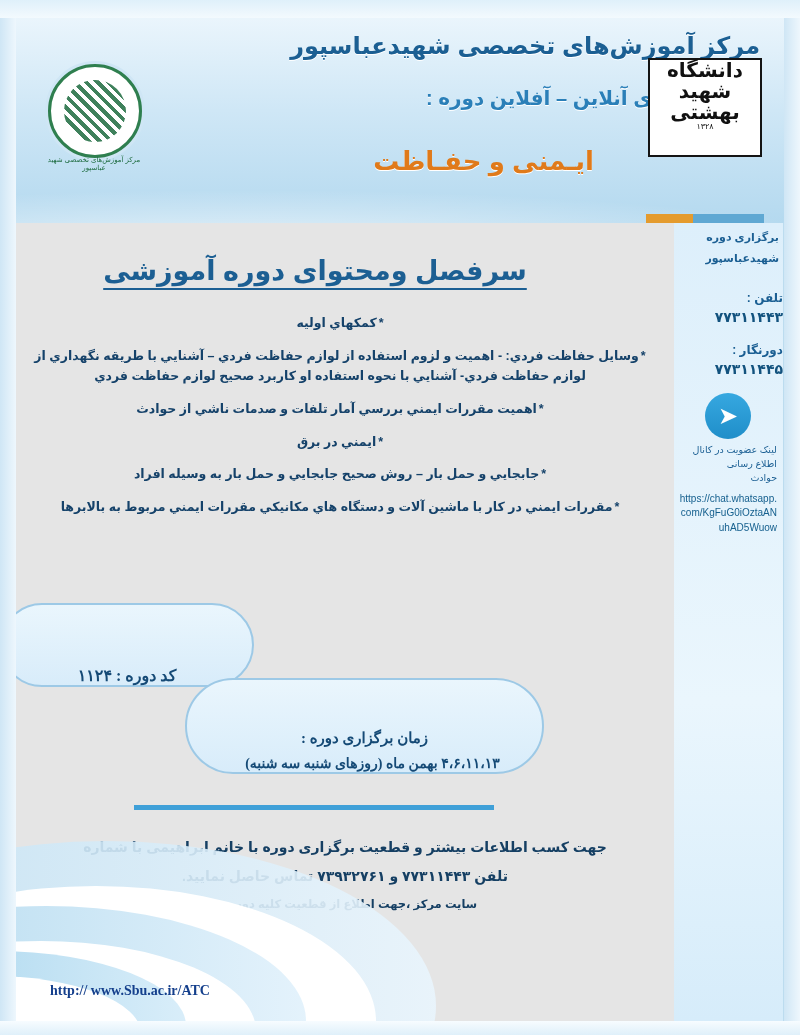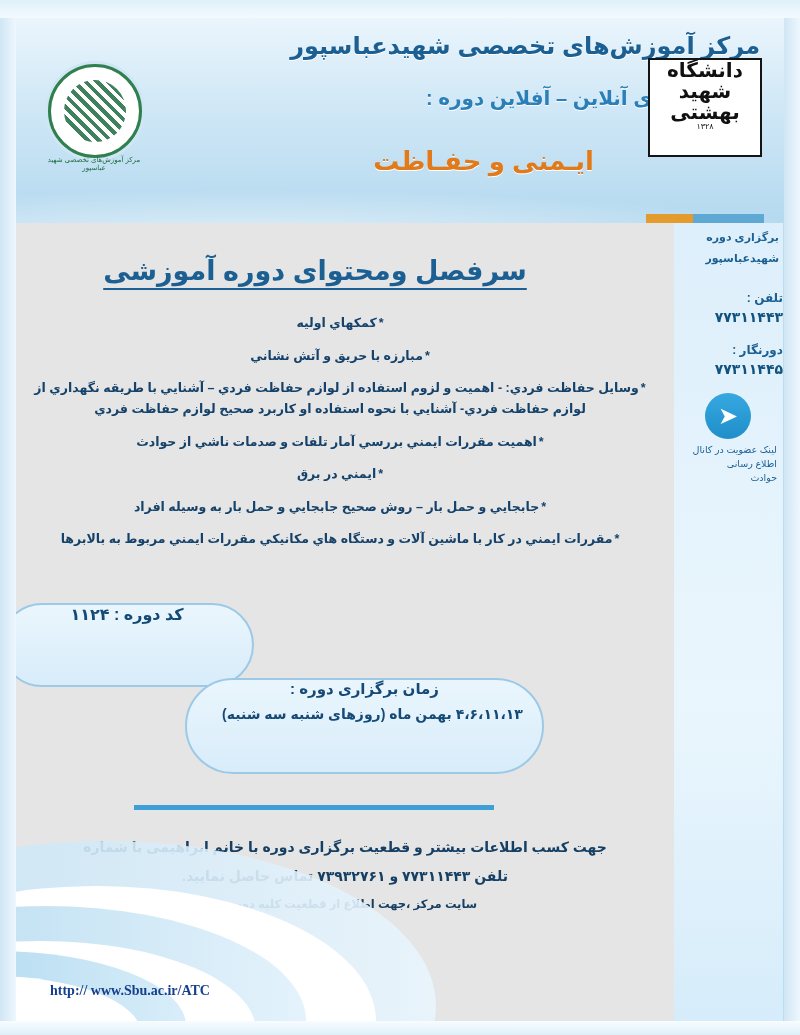--- a/index.html
+++ b/index.html
@@ -143,22 +143,23 @@
   .bullet .star{color:#15426a;margin-left:2px;}
 
   
   .callout{
     position:absolute;
     border:2px solid #9dc9e6;
     border-radius:60px;
     background:linear-gradient(180deg,#eaf6fd,#d8ecfa);
     color:#154a76;
     font-weight:bold;
-    display:flex;flex-direction:column;align-items:center;justify-content:flex-start;
+    display:flex;flex-direction:column;align-items:center;justify-content:flex-end;
     text-align:center;
+    font-family:Liberation Serif, serif;
   }
   .callout-code{
     right:420px;top:380px;width:250px;height:80px;font-size:16px;
   }
   .callout-time{
     right:130px;top:455px;width:355px;height:92px;font-size:15px;
   }
   .callout-time .l2{margin-top:8px;font-size:14px;margin-left:16px;}
 
   .divider{
@@ -241,29 +242,29 @@
 
     <div class="sb-label">دورنگار :</div>
     <div class="sb-value">۷۷۳۱۱۴۴۵</div>
 
     <div class="tg-icon">➤</div>
 
     <div class="sb-small">لینک   عضویت در کانال</div>
     <div class="sb-small">اطلاع رسانی</div>
     <div class="sb-small">حوادث</div>
 
+    <div class="sb-link">https://chat.whatsapp.com/KgFuG0iOztaANuhAD5Wuow</div>
   </div>
 
   <div class="main">
 
     <div class="doc-title">سرفصل ومحتوای دوره آموزشی</div>
 
     <div class="bullets">
       <div class="bullet"><span class="star">*</span><span>کمکهاي اوليه</span></div>
-      <div class="bullet"><span class="star">*</span><span>مبارزه با حريق و آتش نشاني</span></div>
       <div class="bullet"><span class="star">*</span><span>وسايل حفاظت فردي: - اهميت و لزوم استفاده از لوازم حفاظت فردي – آشنايي با طريقه نگهداري از لوازم حفاظت فردي- آشنايي با نحوه استفاده او كاربرد صحيح لوازم حفاظت فردي</span></div>
       <div class="bullet"><span class="star">*</span><span>اهميت مقررات ايمني بررسي آمار تلفات و صدمات ناشي از حوادث</span></div>
       <div class="bullet"><span class="star">*</span><span>ايمني در برق</span></div>
       <div class="bullet"><span class="star">*</span><span>جابجايي و حمل بار – روش صحيح جابجايي و حمل بار به وسيله افراد</span></div>
       <div class="bullet"><span class="star">*</span><span>مقررات ايمني در كار با ماشين آلات و دستگاه هاي مكانيكي مقررات ايمني مربوط به بالابرها</span></div>
     </div>
 
     <div class="callout callout-code">
       <span>کد دوره : ۱۱۲۴</span>
     </div>

